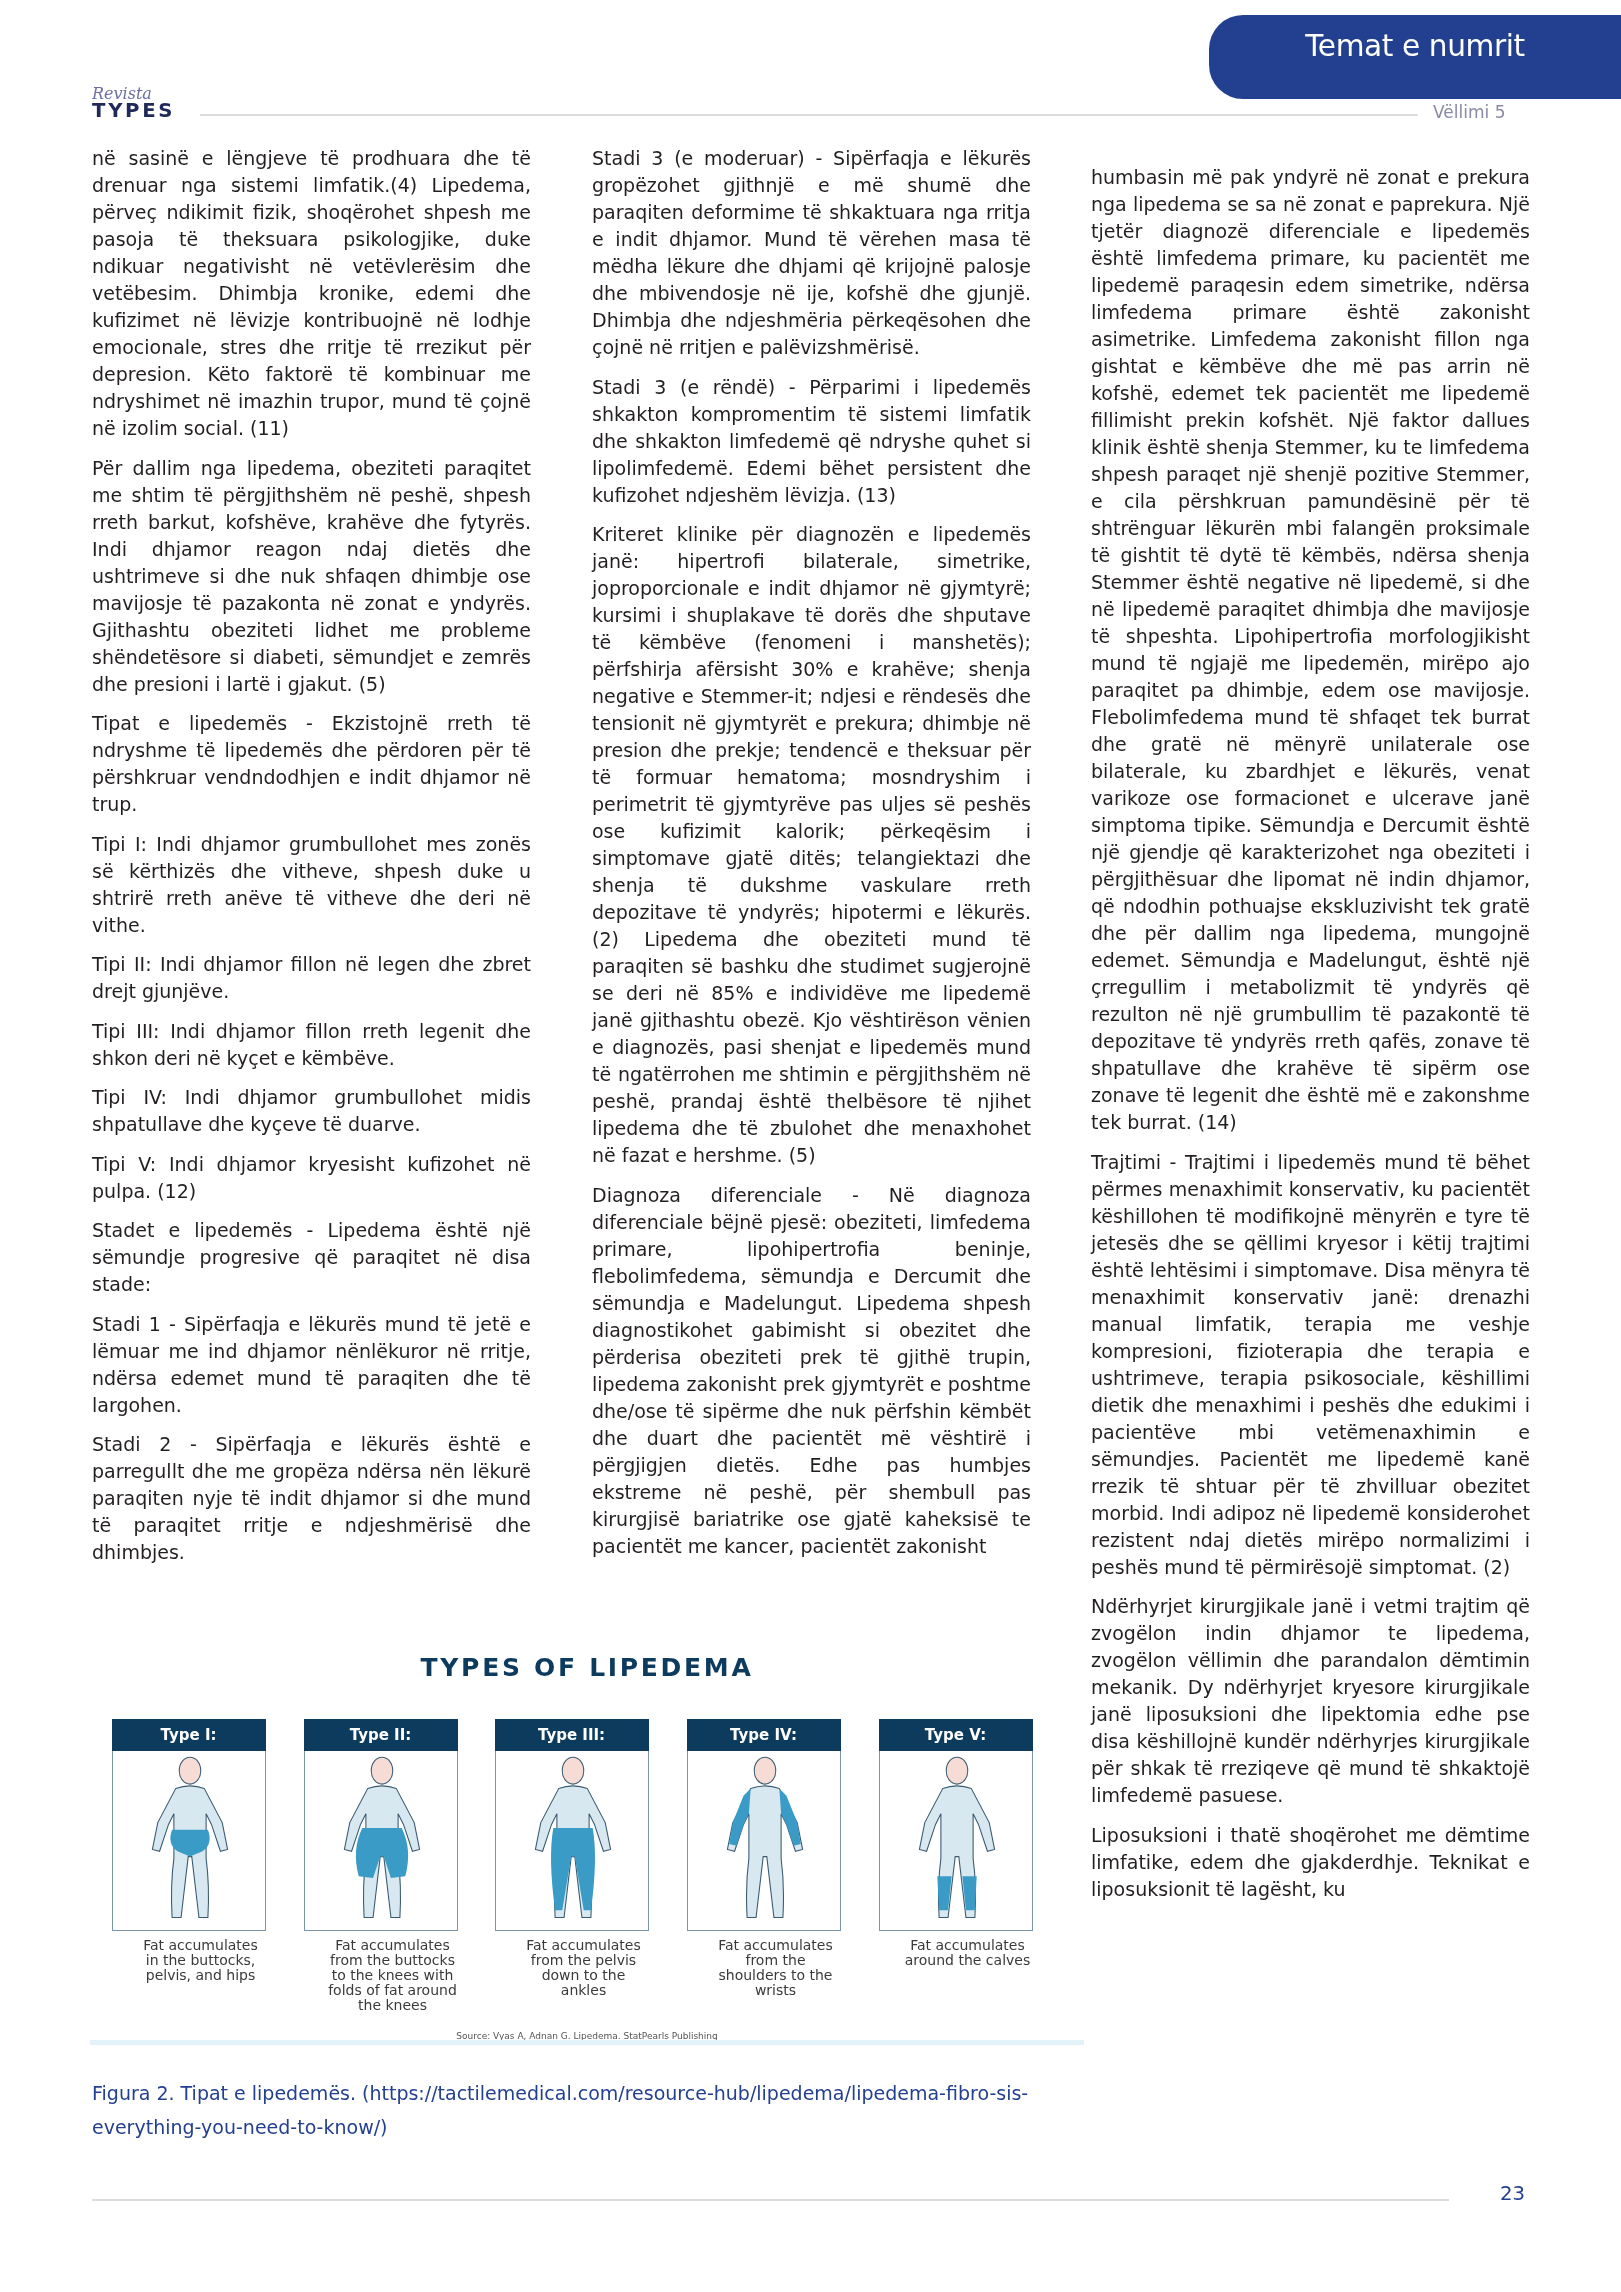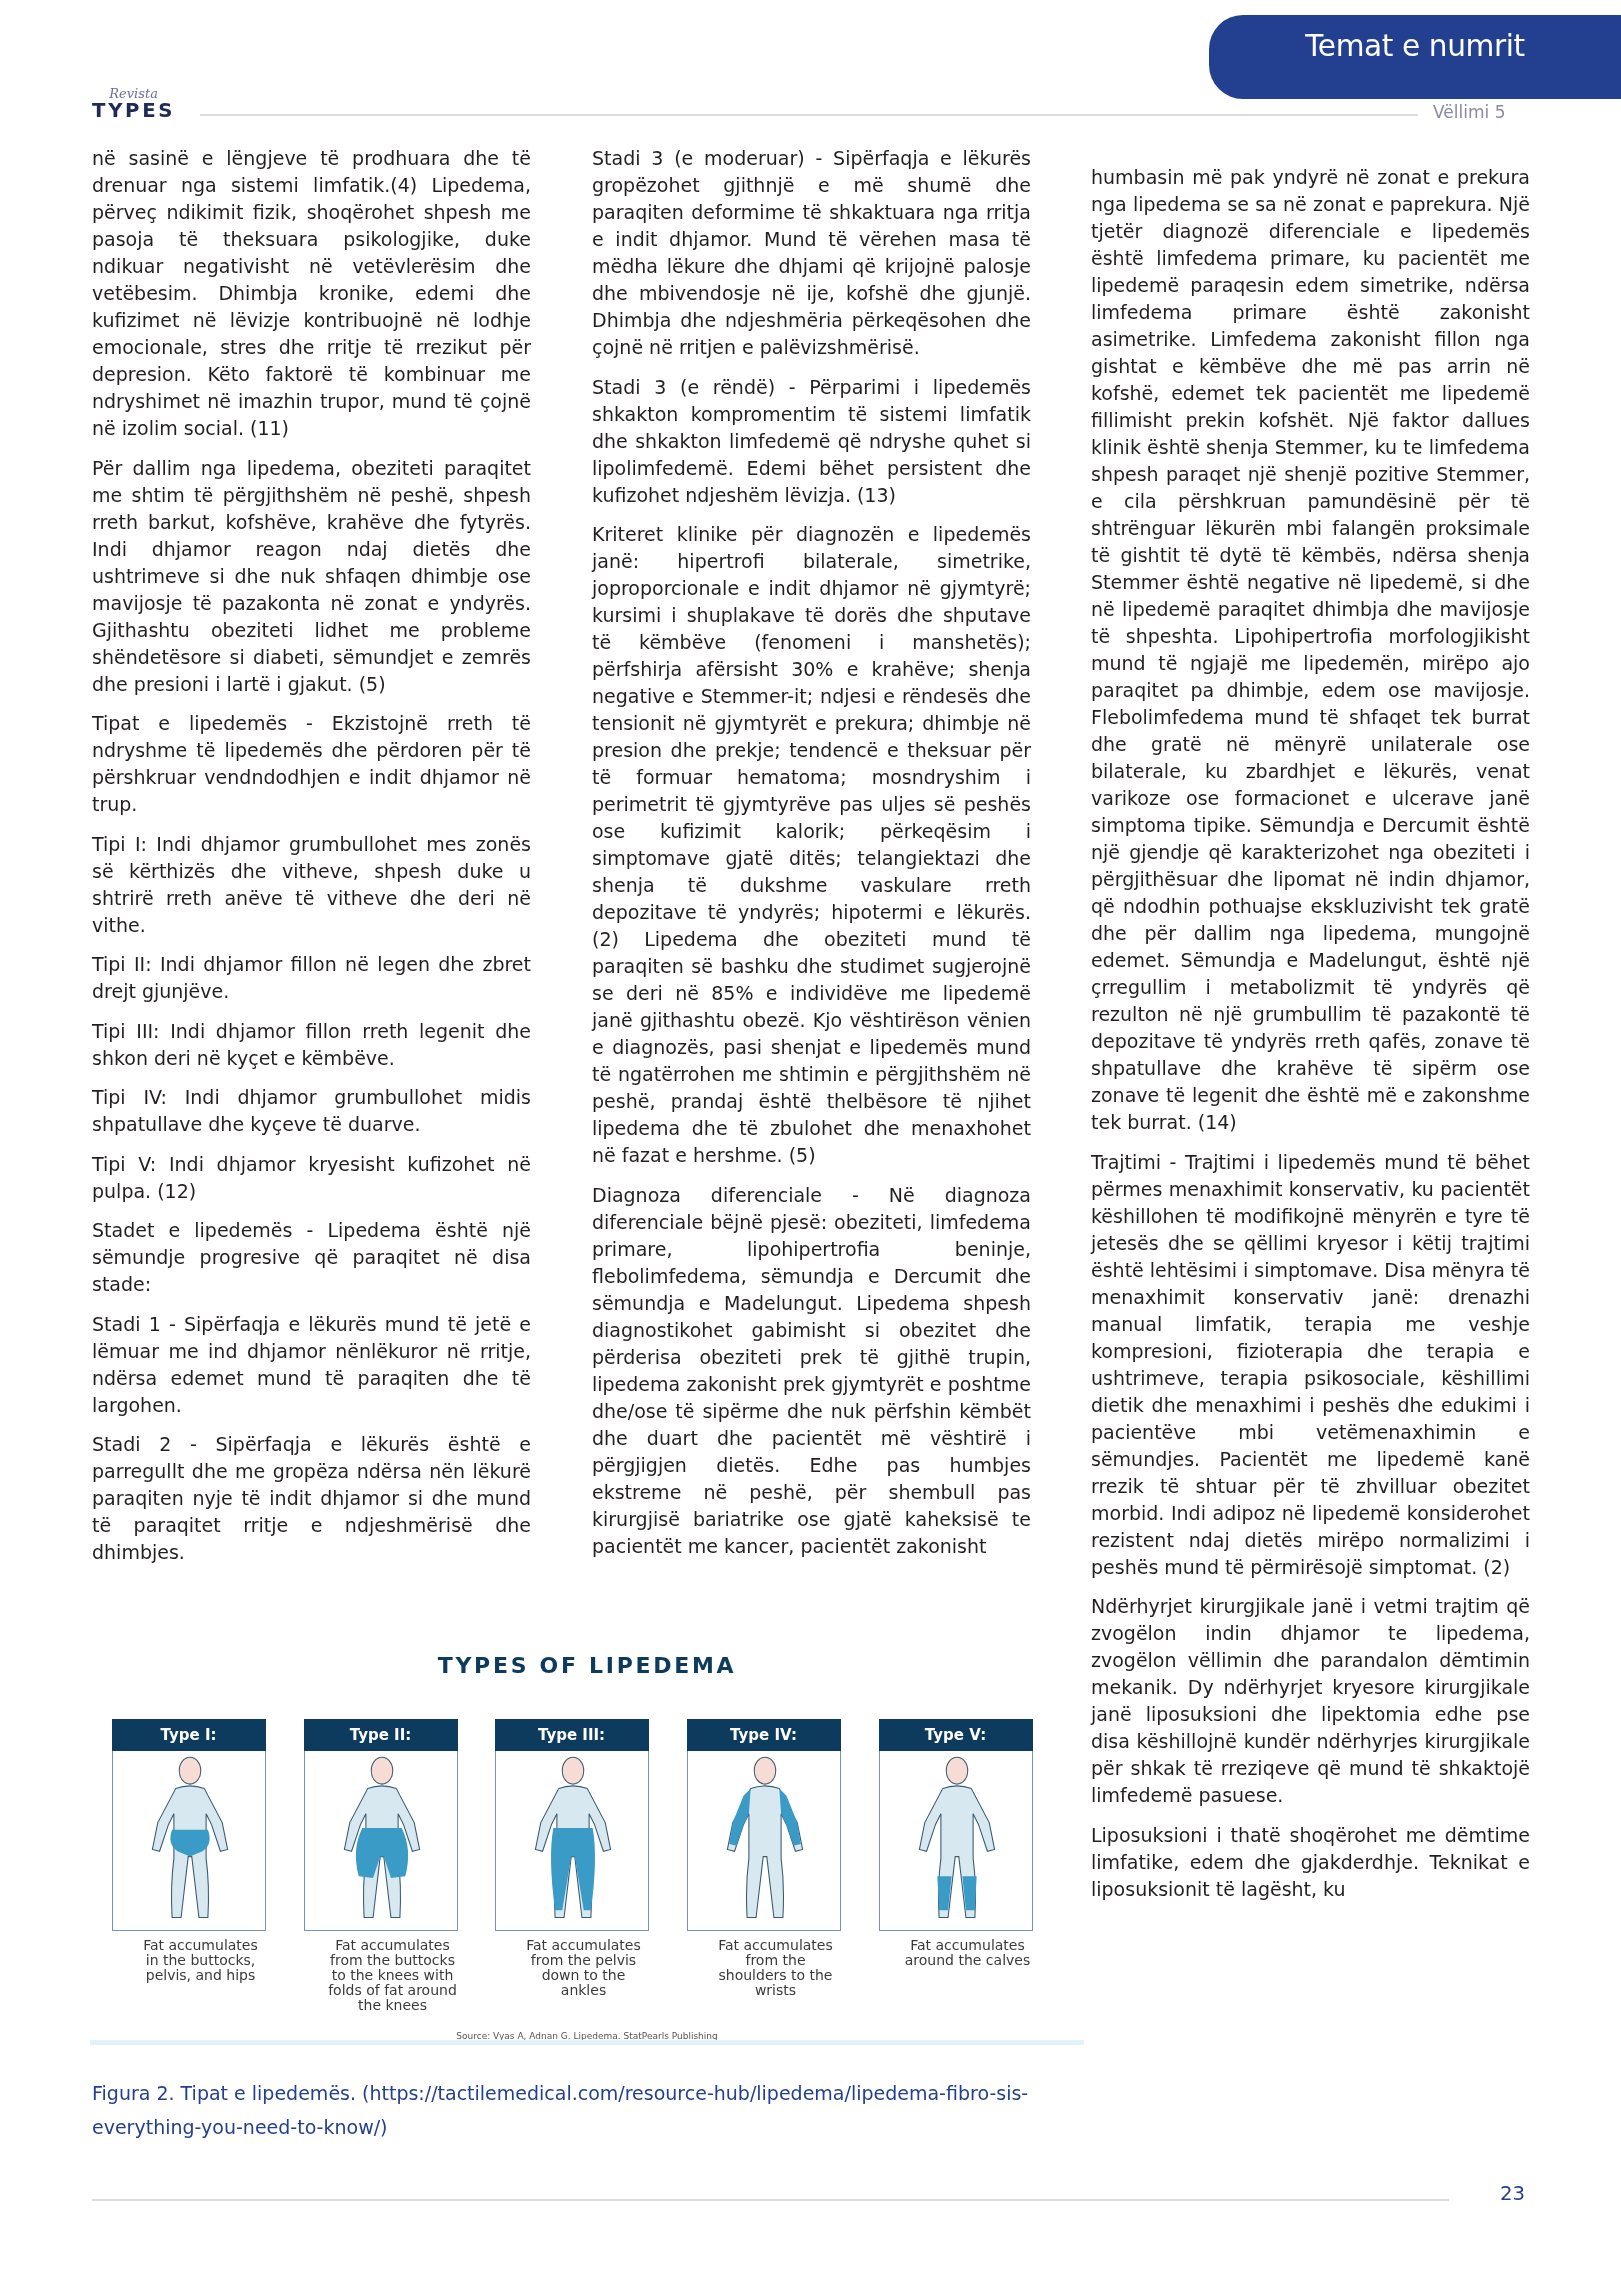--- a/index.html
+++ b/index.html
@@ -1,30 +1,30 @@
 <!DOCTYPE html>
 <html style="font-size:14.3px"><head>
 <meta charset="utf-8">
 <style>
   html, body { margin:0; padding:0; background:#ffffff; }
   body { width:1621px; height:2293px; position:relative; overflow:hidden; font-family:"DejaVu Sans", sans-serif; color:#231f20; }
   .tab { position:absolute; left:1209px; top:15px; width:412px; height:84px; background:#233f8f; border-radius:34px 0 0 34px; }
   .tab span { position:absolute; left:0; right:0; top:14.3px; text-align:center; color:#ffffff; font-size:29.6px; letter-spacing:-0.4px; }
   .logo { position:absolute; left:92px; top:88px; }
-  .logo .rev { font-family:"DejaVu Serif", serif; font-style:italic; font-size:13px; color:#6b6f9e; line-height:12.5px; display:block;text-align:center; }
+  .logo .rev { font-family:"DejaVu Serif", serif; font-style:italic; font-size:16px; color:#6b6f9e; line-height:12.5px; display:block; }
   .logo .mj { font-family:"DejaVu Sans", sans-serif; font-weight:bold; font-size:19.7px; color:#1f2a5a; letter-spacing:2.7px; line-height:19.7px; display:block; }
   .hrule { position:absolute; left:200px; top:114px; width:1218px; height:1.8px; background:#dcdcdc; }
   .vol { position:absolute; left:1433px; top:102px; font-size:17px; color:#8a8aa8; }
   .col { position:absolute; top:145px; font-size:19px; line-height:27px; text-align:justify; color:#231f20; }
   .col p { margin:0 0 12.5px 0; hyphens:none; }
   .c1 { left:92px; width:439px; }
   .c2 { left:592px; width:439px; }
   .c3 { left:1091px; width:439px;margin-top:19px; }
   .figure { position:absolute; left:90px; top:1644px; width:994px; height:403px; background:#ffffff; }
-  .fig-title { position:absolute; left:0; right:0; top:9px; text-align:center; font-weight:bold; font-size:22px; letter-spacing:2.7px; color:#0d3b5e; }
+  .fig-title { position:absolute; left:0; right:0; top:9px; text-align:center; font-weight:bold; font-size:25px; letter-spacing:2.7px; color:#0d3b5e; }
   .panels { position:absolute; left:21.5px; top:75px; width:976px; }
   .panel { position:absolute; top:0; width:154px; }
   .panel .hdr { height:32px; background:#0d3b5e; color:#ffffff; font-weight:bold; font-size:15px; text-align:center; line-height:32px; }
   .panel .body { height:179px; border:1.3px solid #7a95a8; border-top:none; background:#ffffff; position:relative; }
   .panel .cap { margin-top:7.2px; font-size:14px; line-height:15px; text-align:center; color:#3a3a3a;margin-left:24px; }
   .panel svg { position:absolute; left:0; top:0; }
   .source { position:absolute; left:0; right:0; top:387px; text-align:center; font-size:9px; color:#555; }
   .figstrip { position:absolute; left:90px; top:2040px; width:994px; height:5.4px; background:#e2f2f8; }
   .caption { position:absolute; left:92px; top:2076px; width:1012px; font-size:19px; line-height:34px; color:#233f8f; }
   .frule { position:absolute; left:92px; top:2199px; width:1357px; height:1.8px; background:#dcdcdc; }

